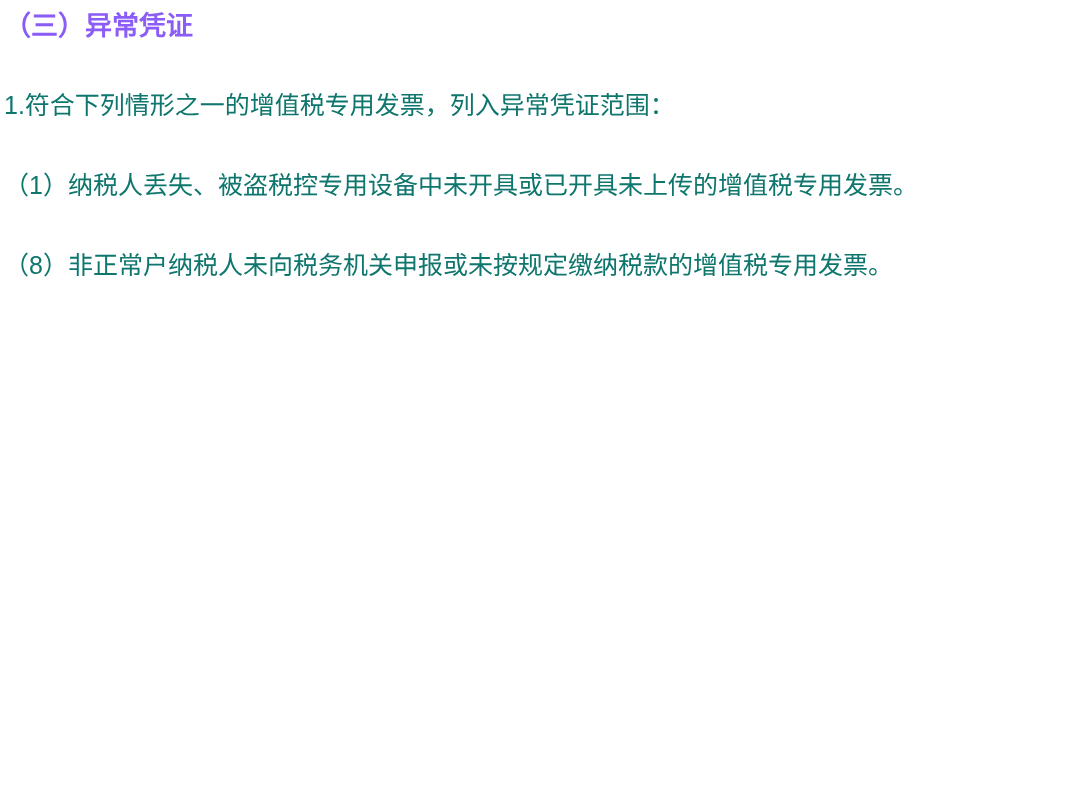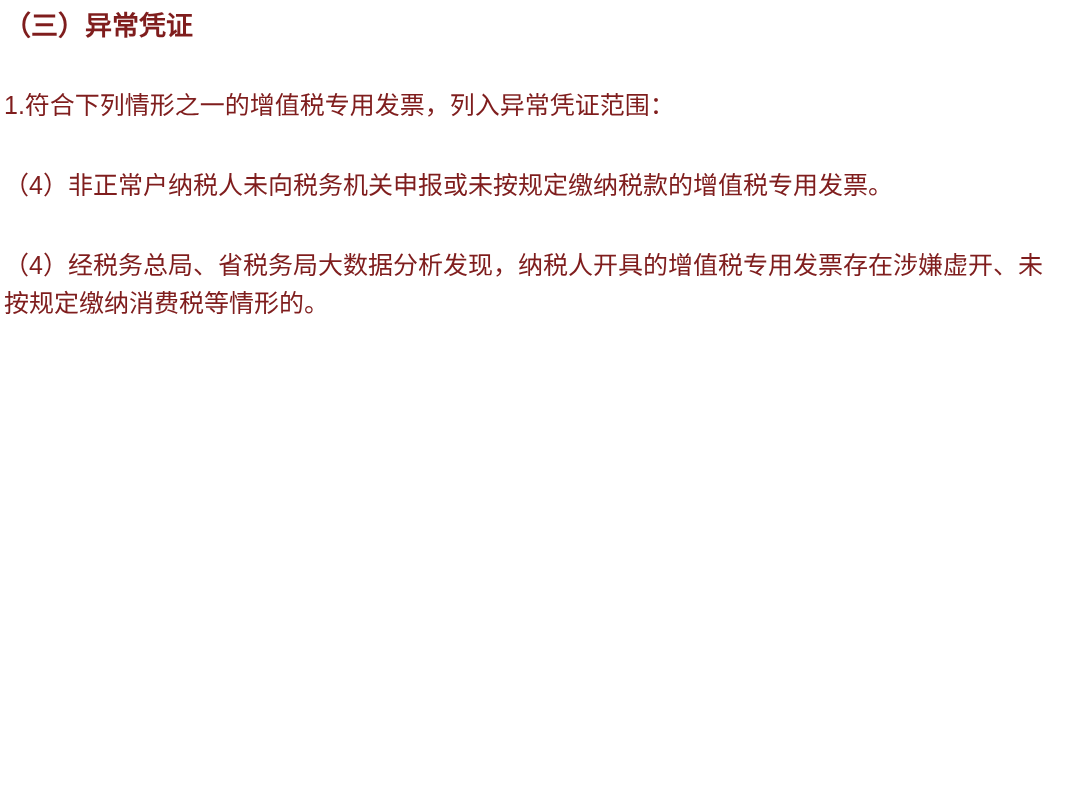--- a/index.html
+++ b/index.html
@@ -16,43 +16,43 @@
   .article {
     box-sizing: border-box;
     width: 1077px;
     padding: 10px 30px 0 4px;
   }
   .heading {
     margin: 0 0 44px 0;
     font-size: 27px;
     line-height: 32px;
     font-weight: bold;
-    color: #7f1d1d;
+    color: #8b5cf6;
     letter-spacing: 0;
   }
   .para {
     margin: 0 0 42px 0;
     font-size: 25px;
     line-height: 38px;
     font-weight: 400;
-    color: #7f1d1d;
+    color: #0f766e;
     letter-spacing: 0;
     text-align: left;
     word-break: normal;
     line-break: strict;
   }
 </style>
 </head>
 <body>
 
 <div class="article">
   <h2 class="heading">（三）异常凭证</h2>
 
   <p class="para">1.符合下列情形之一的增值税专用发票，列入异常凭证范围：</p>
 
+  <p class="para">（1）纳税人丢失、被盗税控专用设备中未开具或已开具未上传的增值税专用发票。</p>
 
-  <p class="para">（4）非正常户纳税人未向税务机关申报或未按规定缴纳税款的增值税专用发票。</p>
+  <p class="para">（8）非正常户纳税人未向税务机关申报或未按规定缴纳税款的增值税专用发票。</p>
 
 
-  <p class="para">（4）经税务总局、省税务局大数据分析发现，纳税人开具的增值税专用发票存在涉嫌虚开、未按规定缴纳消费税等情形的。</p>
 
 
 </div>
 
 </body></html>

